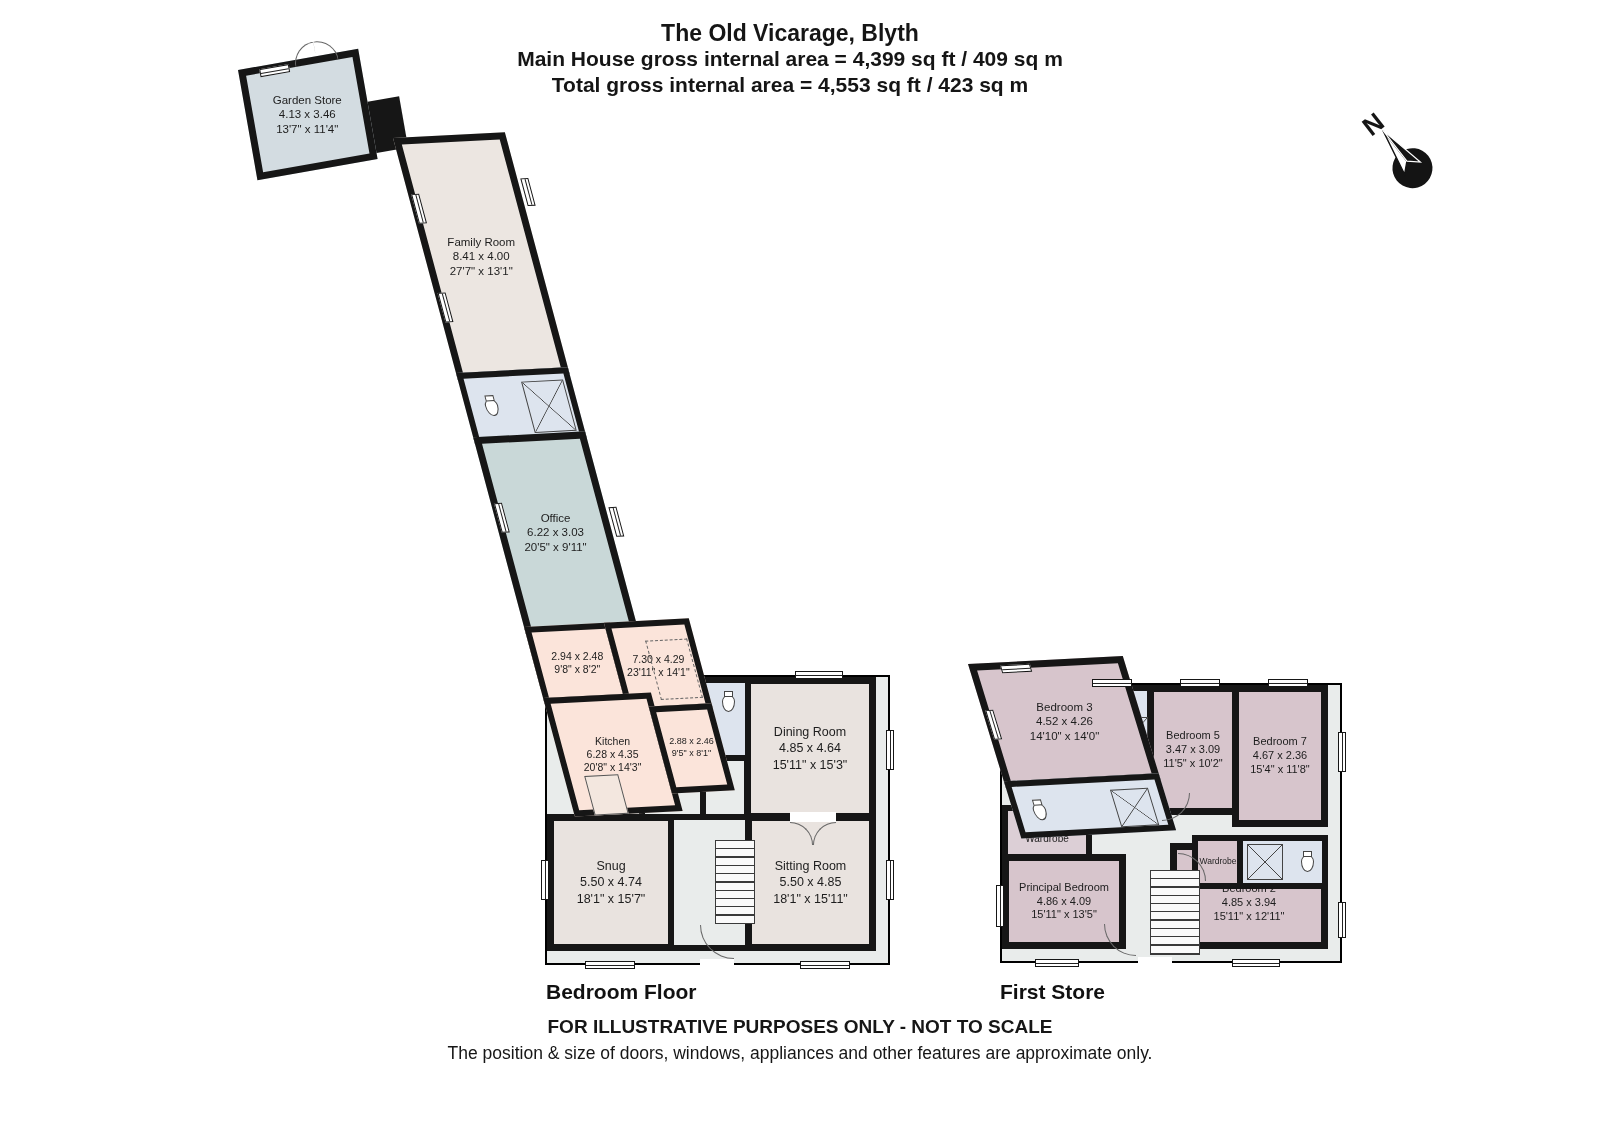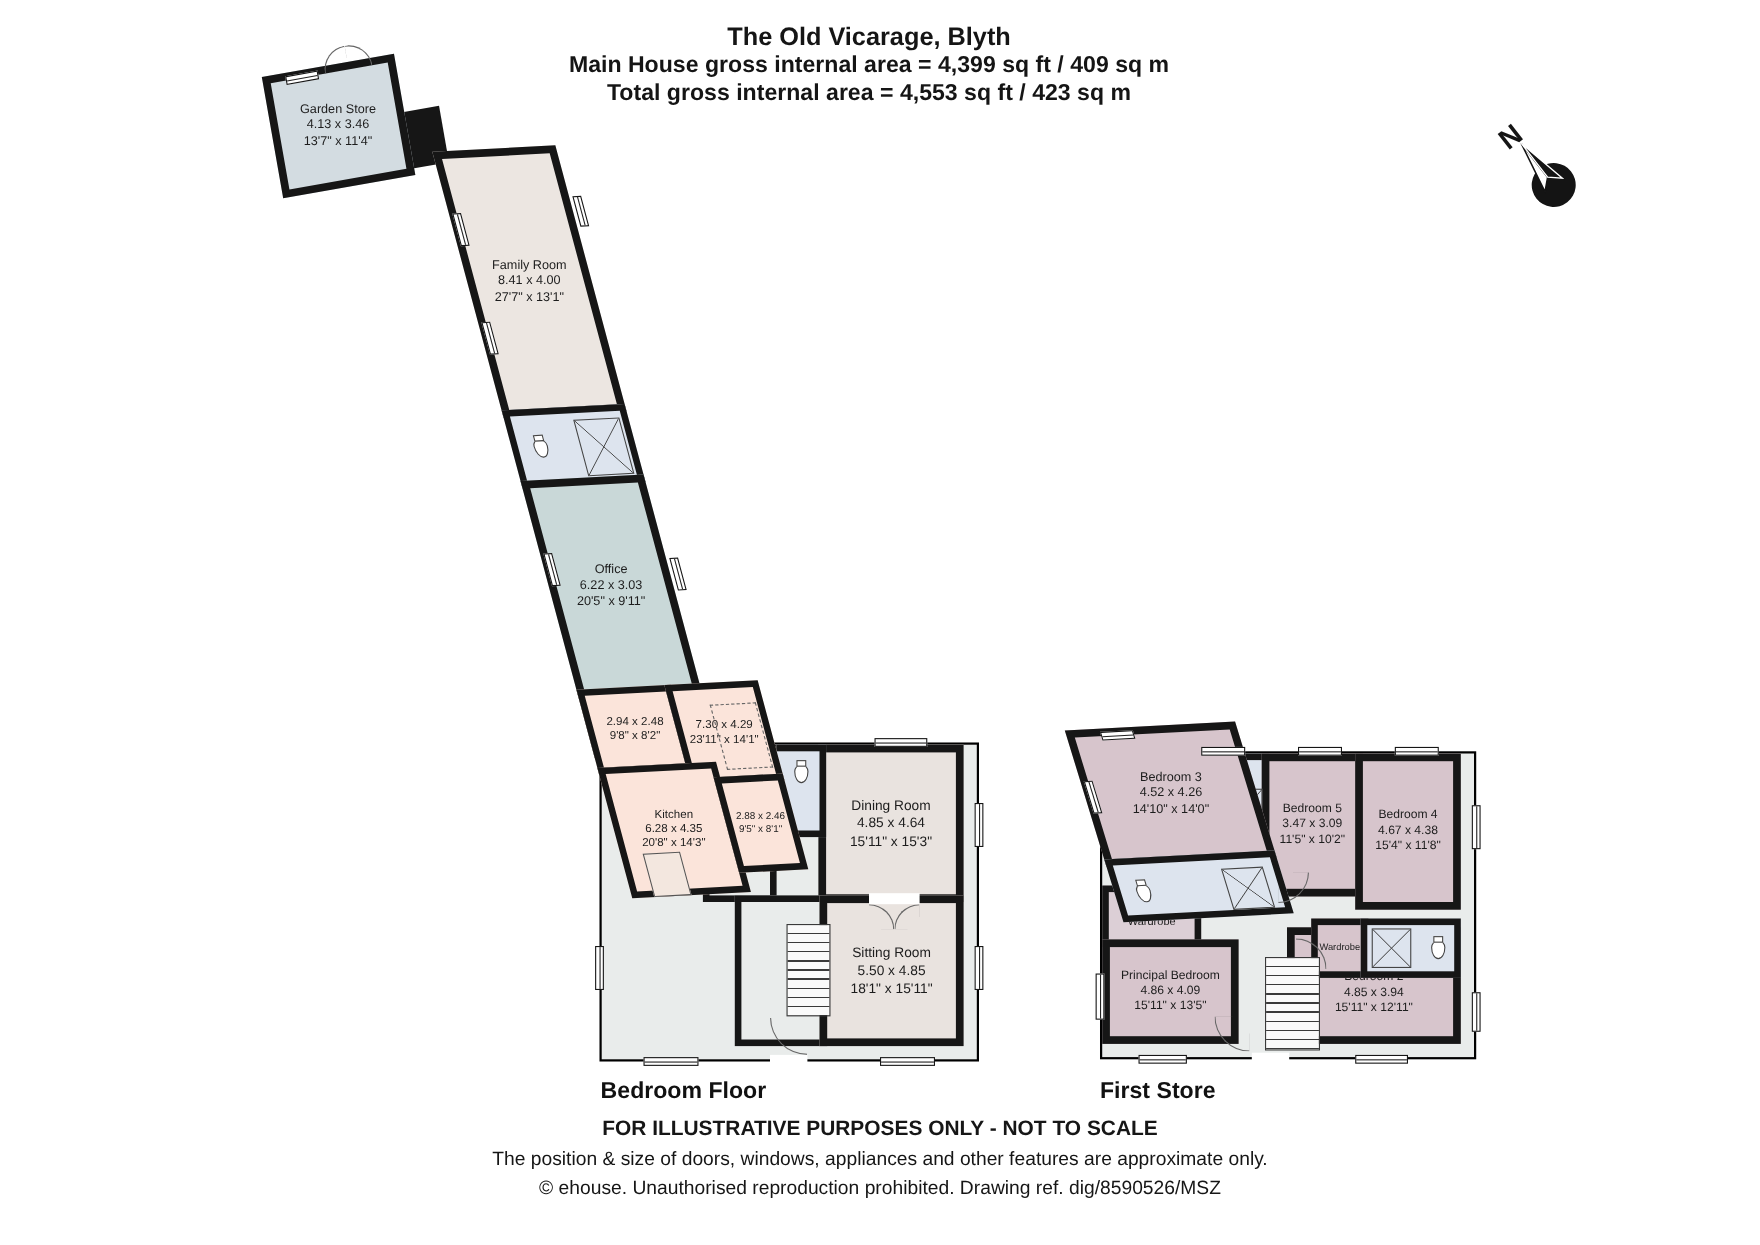--- a/index.html
+++ b/index.html
@@ -71,20 +71,27 @@
         <div>4.85 x 4.64</div>
         <div>15'11" x 15'3"</div>
       </div>
     </div>
 
     <div class="room" style="left:152px;top:0;width:52px;height:84px;background:#dde4ee;border-width:6px;"></div>
     <div class="toilet" style="left:175px;top:18px;"></div>
 
     <div class="room" style="left:92px;top:0;width:67px;height:143px;background:#e9eceb;border-width:6px;"></div>
 
+    <div class="room" style="left:0;top:137px;width:128px;height:137px;background:#e9e3df;">
+      <div class="lbl">
+        <div>Snug</div>
+        <div>5.50 x 4.74</div>
+        <div>18'1" x 15'7"</div>
+      </div>
+    </div>
 
     <div class="room" style="left:121px;top:137px;width:84px;height:137px;background:#e9eceb;border-width:6px;"></div>
 
     <div class="room" style="left:198px;top:137px;width:131px;height:137px;background:#e9e3df;">
       <div class="lbl">
         <div>Sitting Room</div>
         <div>5.50 x 4.85</div>
         <div>18'1" x 15'11"</div>
       </div>
     </div>
@@ -186,22 +193,22 @@
     <div class="room" style="left:145px;top:0;width:92px;height:130px;background:#d7c5cc;">
       <div class="lbl small unskewNone" style="font-size:11px;">
         <div>Bedroom 5</div>
         <div>3.47 x 3.09</div>
         <div>11'5" x 10'2"</div>
       </div>
     </div>
 
     <div class="room" style="left:230px;top:0;width:96px;height:142px;background:#d7c5cc;">
       <div class="lbl small" style="font-size:11px;">
-        <div>Bedroom 4</div>
-        <div>4.67 x 4.38</div>
+        <div>Bedroom 7</div>
+        <div>4.67 x 2.36</div>
         <div>15'4" x 11'8"</div>
       </div>
     </div>
 
     <div class="room" style="left:0;top:120px;width:90px;height:56px;background:#dccfd6;border-width:6px;">
       <div class="lbl tiny" style="font-size:10px;white-space:normal;width:64px;line-height:1.2;">Walk-In Wardrobe</div>
     </div>
 
     <div class="room" style="left:0;top:169px;width:124px;height:95px;background:#d7c5cc;">
       <div class="lbl small" style="font-size:11px;">
@@ -258,15 +265,14 @@
   <div class="gap" style="left:1138px;top:957px;width:34px;height:10px;"></div>
   <div class="arc" style="left:1104px;top:924px;width:32px;height:32px;border-radius:0 0 0 100%;border-top:none;border-right:none;"></div>
   <div class="arc" style="left:1178px;top:853px;width:28px;height:28px;border-radius:0 100% 0 0;border-left:none;border-bottom:none;"></div>
   <div class="arc" style="left:1162px;top:793px;width:28px;height:28px;border-radius:0 0 100% 0;border-top:none;border-left:none;"></div>
 
   <div class="floorcap" style="left:546px;top:980px;">Bedroom Floor</div>
   <div class="floorcap" style="left:1000px;top:980px;">First Store</div>
 
   <div class="footer f1" style="top:1016px;">FOR ILLUSTRATIVE PURPOSES ONLY - NOT TO SCALE</div>
   <div class="footer f2" style="top:1043px;">The position &amp; size of doors, windows, appliances and other features are approximate only.</div>
-  <div class="footer f2" style="top:1069px;">© ehouse. Unauthorised reproduction prohibited. Drawing ref. dig/8590526/MSZ</div>
 
 </div>
 
 </body></html>

